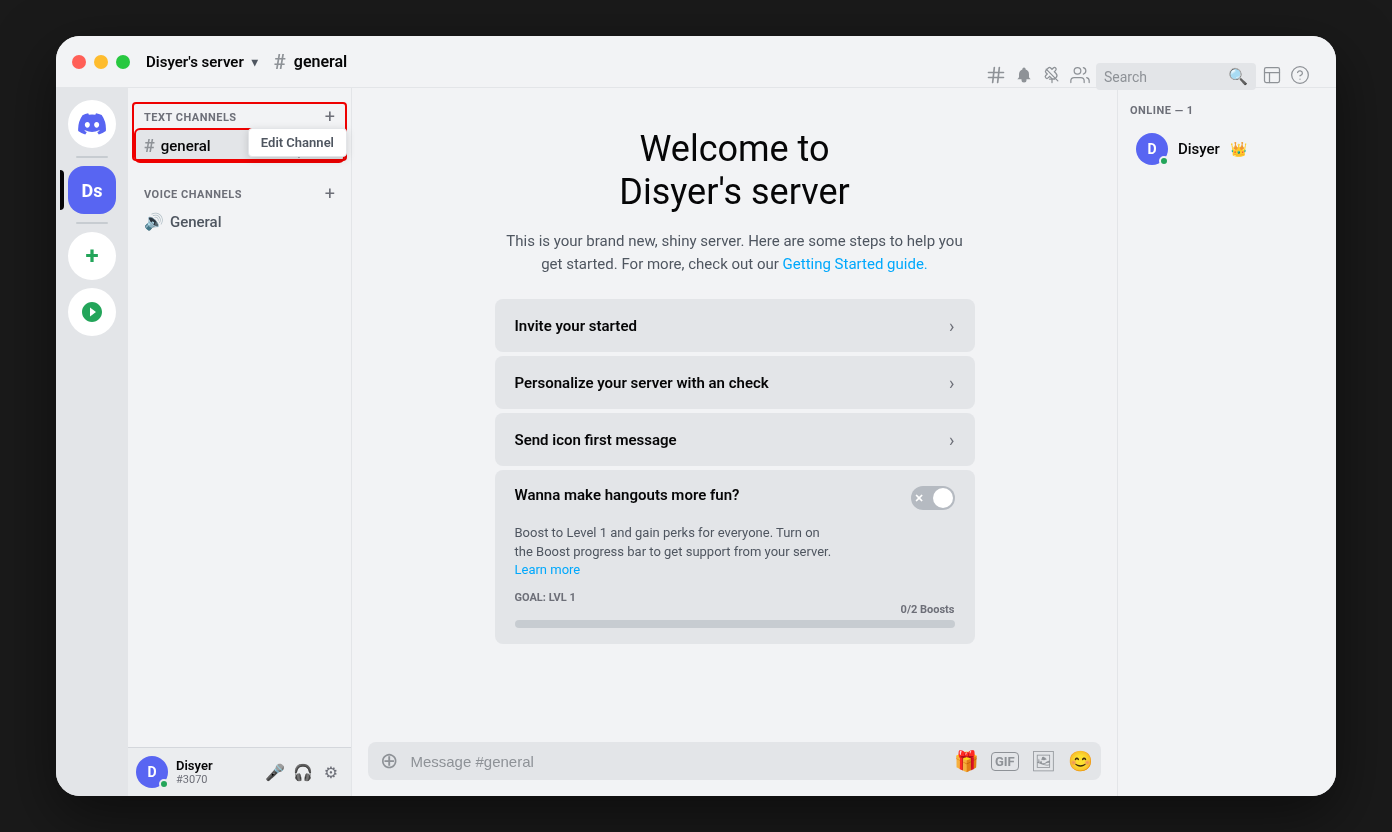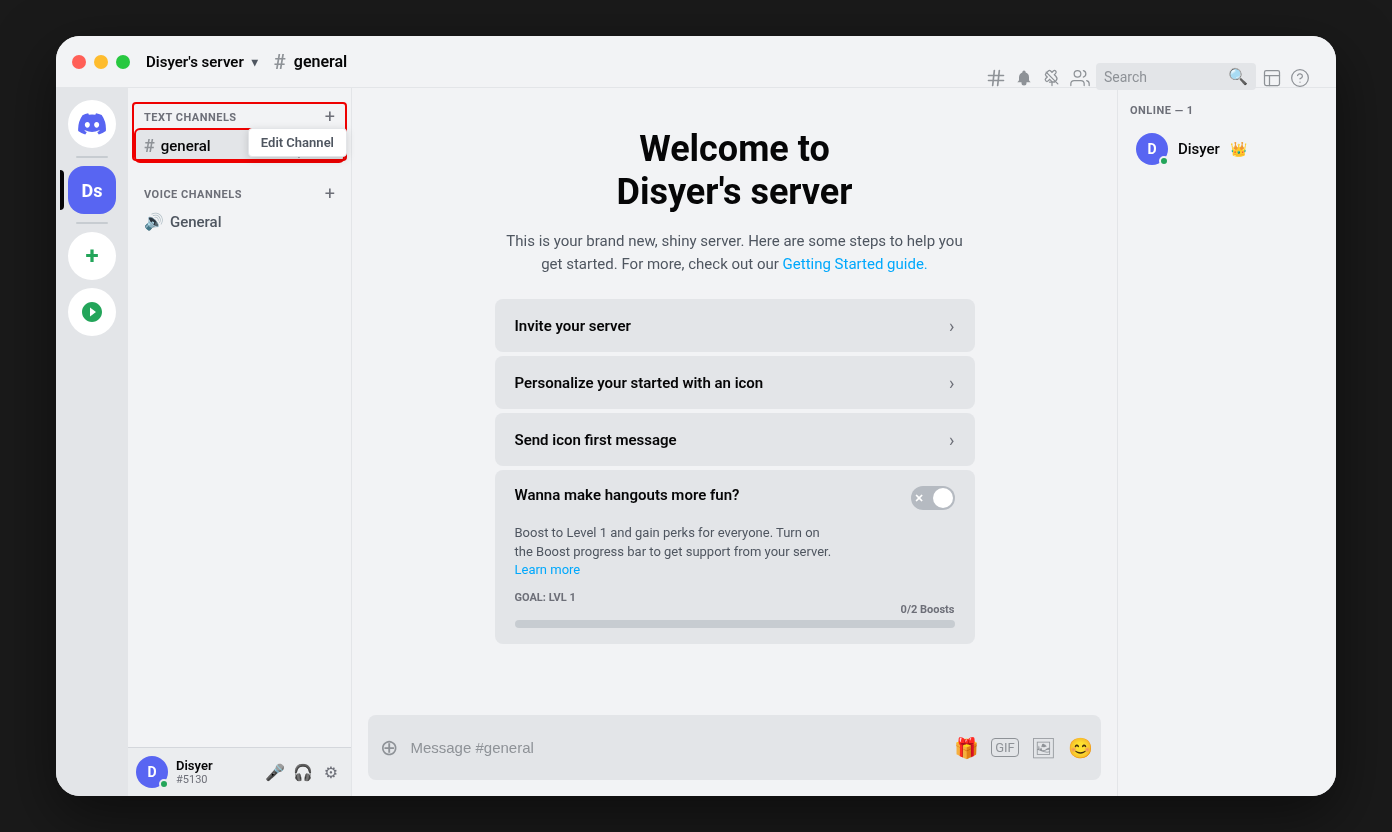--- a/index.html
+++ b/index.html
@@ -70,21 +70,21 @@
       font-size: 20px;
       font-weight: 600;
     }
     .channel-name-header {
       font-size: 16px;
       font-weight: 600;
       color: #060607;
     }
     .header-icons {
       display: flex;
-      align-items: flex-end;
+      align-items: flex-start;
       gap: 4px;
       margin-right: 8px;
       margin-top: 30px;
     }
     .header-icon {
       color: #8e9297;
       font-size: 20px;
       cursor: pointer;
       width: 24px;
       height: 24px;
@@ -351,21 +351,21 @@
     .content-area {
       flex: 1;
       overflow-y: auto;
       display: flex;
       flex-direction: column;
       align-items: center;
       padding: 40px 20px;
     }
     .welcome-title {
       font-size: 36px;
-      font-weight: 700;
+      font-weight: 400;
       color: #060607;
       text-align: center;
       line-height: 1.2;
       margin-bottom: 16px;
     }
     .welcome-subtitle {
       font-size: 15px;
       color: #4f5660;
       text-align: center;
       max-width: 480px;
@@ -514,21 +514,21 @@
       padding: 8px 4px;
       line-height: 1;
     }
     .message-input {
       flex: 1;
       background: transparent;
       border: none;
       outline: none;
       font-size: 15px;
       color: #060607;
-      padding: 24px 0;
+      padding: 10px 0;
     }
     .message-input::placeholder { color: #8e9297; }
     .message-icons {
       display: flex;
       gap: 12px;
       align-items: center;
     }
     .msg-icon {
       color: #8e9297;
       font-size: 20px;
@@ -711,45 +711,45 @@
 
       <div style="flex:1"></div>
 
       <div class="user-bar">
         <div class="user-avatar">
           <span>D</span>
           <div class="online-dot"></div>
         </div>
         <div class="user-info">
           <div class="user-name">Disyer</div>
-          <div class="user-tag">#5130</div>
+          <div class="user-tag">#3070</div>
         </div>
         <div class="user-controls">
           <div class="user-ctrl-btn">🎤</div>
           <div class="user-ctrl-btn">🎧</div>
           <div class="user-ctrl-btn">⚙</div>
         </div>
       </div>
     </div>
 
     <div class="main-content">
       <div class="content-area">
         <h1 class="welcome-title">Welcome to<br><span>Disyer's server</span></h1>
         <p class="welcome-subtitle">
           <span>This is your brand new, shiny server. Here are some steps to help you get started. For more, check out our</span>
           <a class="getting-started-link" href="#">Getting Started guide.</a>
         </p>
 
         <div class="action-cards">
           <div class="action-card">
-            <span class="action-card-label">Invite your server</span>
+            <span class="action-card-label">Invite your started</span>
             <span class="action-card-arrow">›</span>
           </div>
           <div class="action-card">
-            <span class="action-card-label">Personalize your started with an icon</span>
+            <span class="action-card-label">Personalize your server with an check</span>
             <span class="action-card-arrow">›</span>
           </div>
           <div class="action-card">
             <span class="action-card-label">Send icon first message</span>
             <span class="action-card-arrow">›</span>
           </div>
         </div>
 
         <div class="boost-card">
           <div class="boost-card-header">
@@ -776,21 +776,21 @@
           </div>
         </div>
       </div>
 
       <div class="message-bar">
         <div class="message-input-area">
           <span class="message-add-btn">⊕</span>
           <input class="message-input" type="text" placeholder="Message #general" style="">
           <div class="message-icons">
             <span class="msg-icon">🎁</span>
-            <span class="msg-icon" style="font-size:13px;font-weight:400;color:#8e9297;border:1.5px solid #8e9297;border-radius:4px;padding:1px 3px;">GIF</span>
+            <span class="msg-icon" style="font-size:13px;font-weight:700;color:#8e9297;border:1.5px solid #8e9297;border-radius:4px;padding:1px 3px;">GIF</span>
             <span class="msg-icon">🖼</span>
             <span class="msg-icon">😊</span>
           </div>
         </div>
       </div>
     </div>
 
     <div class="right-sidebar">
       <div class="online-header">ONLINE — 1</div>
       <div class="member-item">

